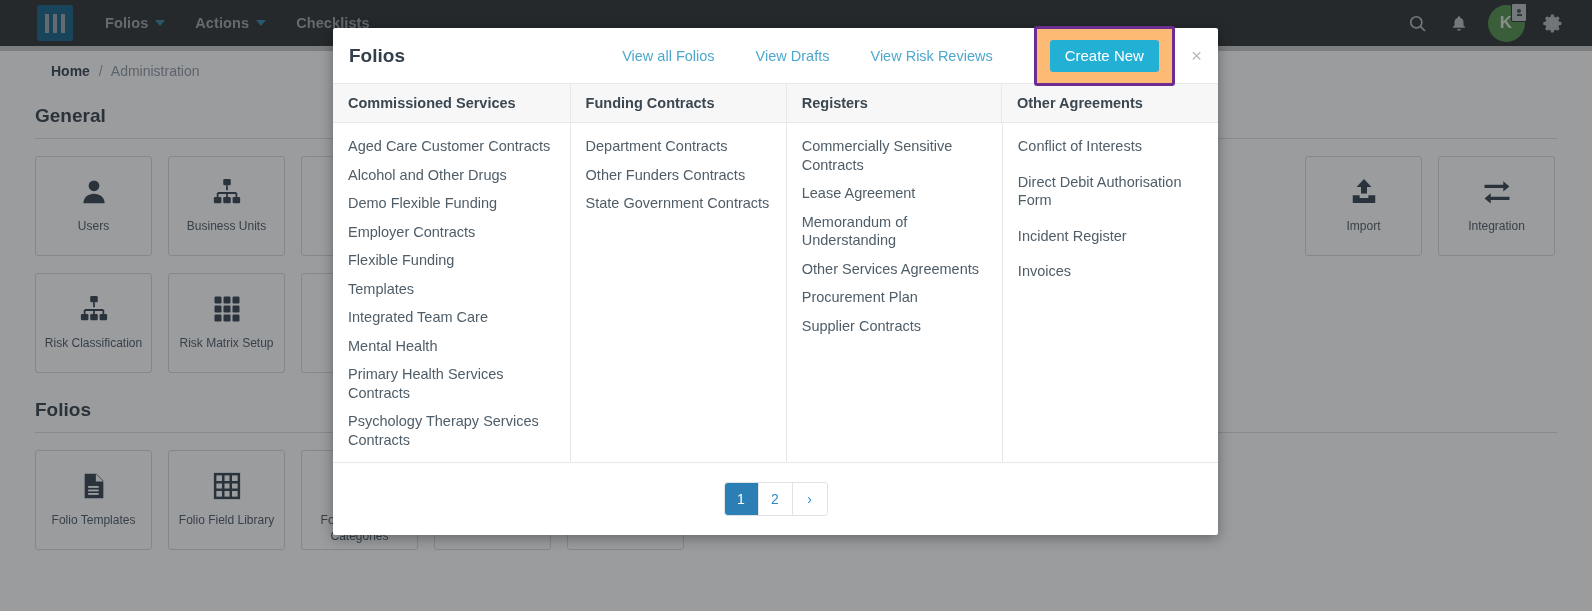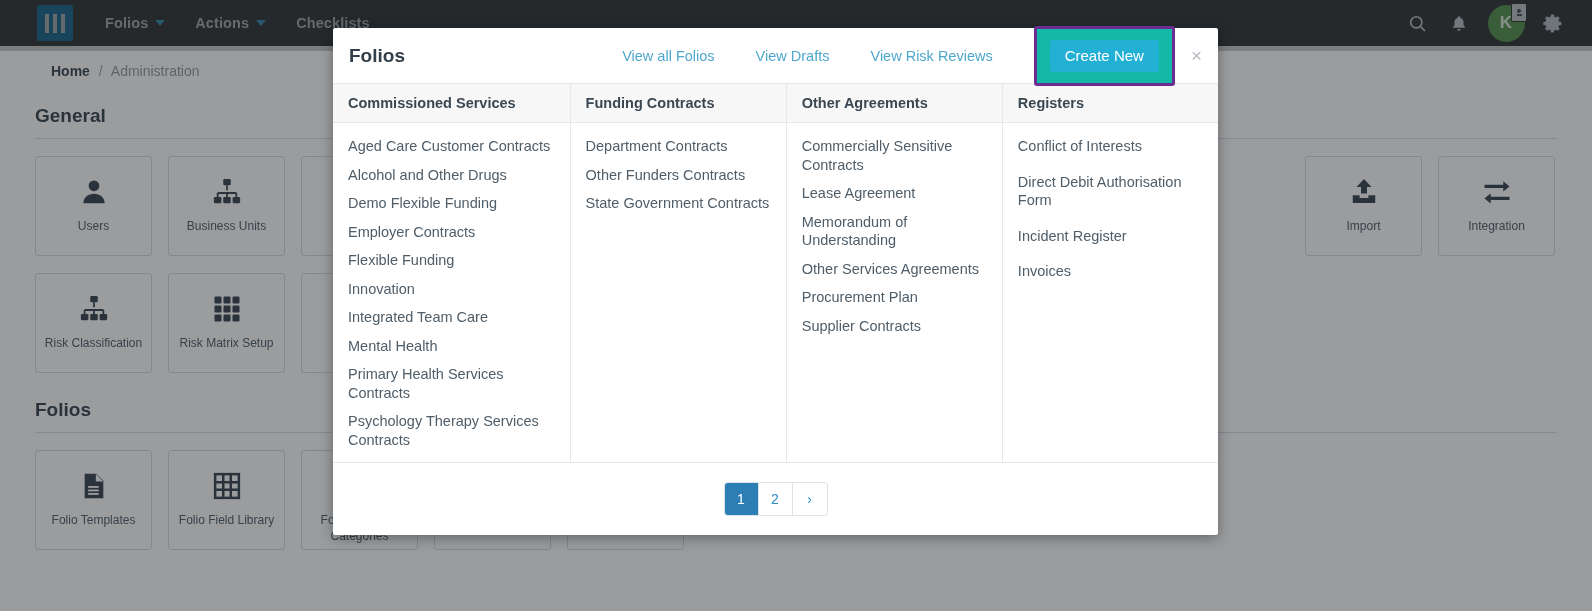--- a/index.html
+++ b/index.html
@@ -247,21 +247,21 @@
     margin-right: 34px;
     cursor: pointer;
     white-space: nowrap;
   }
   .create-wrap {
     position: relative;
     padding: 11px 13px;
     border: 3px solid #6b2d91;
     border-radius: 3px;
     margin-right: 4px;
-    background: #14b8a6;
+    background: #fdba74;
   }
   .create-btn {
     background: #23b0d5;
     color: #ffffff;
     border: none;
     font-size: 15px;
     font-family: inherit;
     padding: 7px 15px 8px 15px;
     border-radius: 3px;
     cursor: pointer;
@@ -569,32 +569,32 @@
       <span class="create-wrap">
         <button class="create-btn">Create New</button>
       </span>
       <span class="modal-close">×</span>
     </div>
   </div>
 
   <div class="col-head-row">
     <div class="col-head c1">Commissioned Services</div>
     <div class="col-head c2">Funding Contracts</div>
+    <div class="col-head c4">Registers</div>
     <div class="col-head c3">Other Agreements</div>
-    <div class="col-head c4">Registers</div>
   </div>
 
   <div class="col-body-row">
     <div class="col-body c1">
       <span class="col-link">Aged Care Customer Contracts</span>
       <span class="col-link">Alcohol and Other Drugs</span>
       <span class="col-link">Demo Flexible Funding</span>
       <span class="col-link">Employer Contracts</span>
       <span class="col-link">Flexible Funding</span>
-      <span class="col-link">Innovation</span>
+      <span class="col-link">Templates</span>
       <span class="col-link">Integrated Team Care</span>
       <span class="col-link">Mental Health</span>
       <span class="col-link">Primary Health Services Contracts</span>
       <span class="col-link">Psychology Therapy Services Contracts</span>
     </div>
 
     <div class="col-body c2">
       <span class="col-link">Department Contracts</span>
       <span class="col-link">Other Funders Contracts</span>
       <span class="col-link">State Government Contracts</span>

